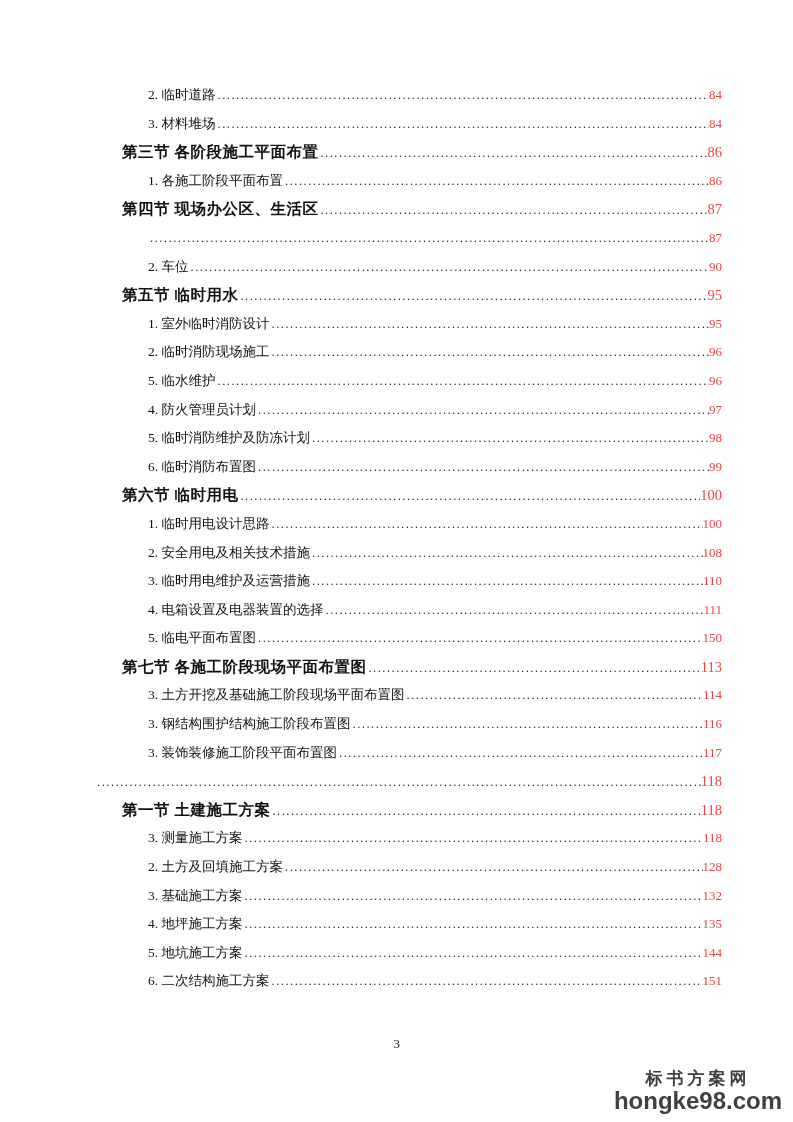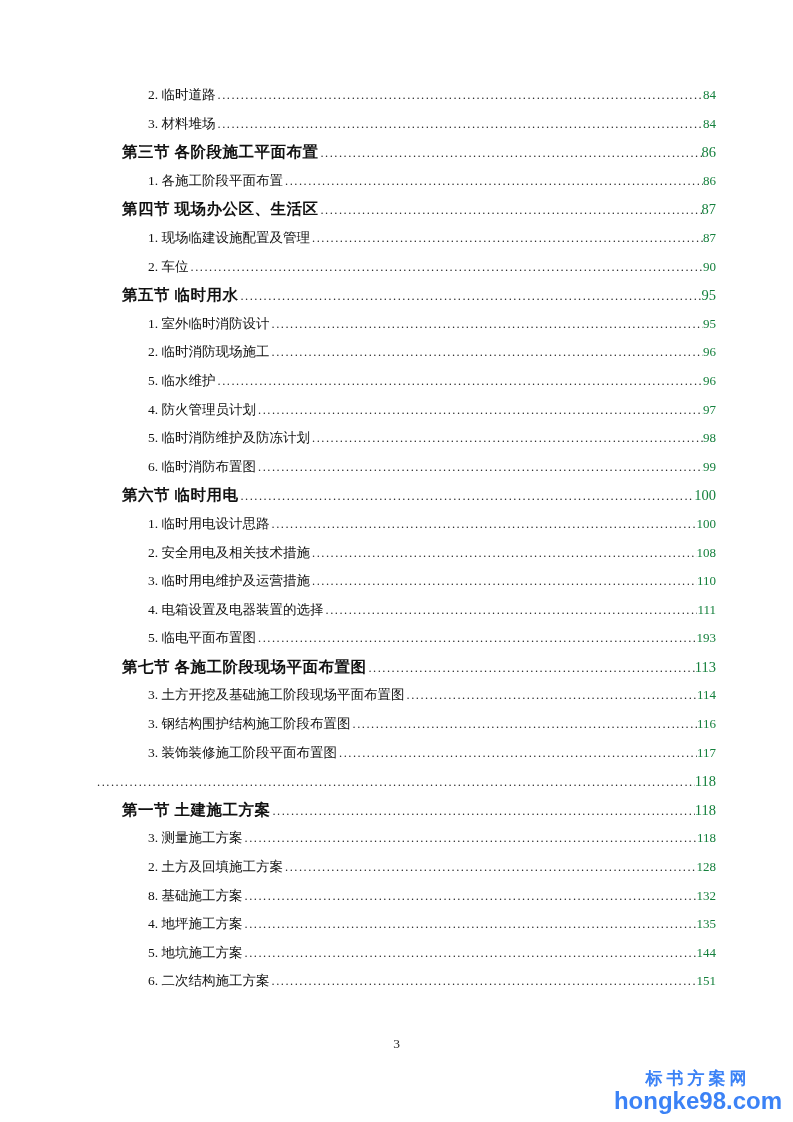--- a/index.html
+++ b/index.html
@@ -11,42 +11,42 @@
     margin: 0 auto;
     background: #ffffff;
     font-family: "Liberation Serif", "DejaVu Serif", serif;
     color: #111;
     overflow: hidden;
   }
   .toc {
     position: absolute;
     top: 81px;
     left: 95px;
-    right: 77px;
+    right: 71px;
   }
   .toc-row {
     display: flex;
     align-items: baseline;
     height: 28.6px;
     line-height: 28.6px;
     white-space: nowrap;
   }
   .toc-row .label { flex: 0 0 auto; }
   .toc-row .dots {
     flex: 1 1 auto;
     overflow: hidden;
     font-size: 12.5px;
     letter-spacing: 1.5px;
     color: #2b2b2b;
     padding: 0 1px 0 2px;
   }
   .toc-row .pagenum {
     flex: 0 0 auto;
     text-align: center;
-    color: #15803d;
+    color: #ef4444;
   }
   
   .lvl-chapter { padding-left: 0; }
   .lvl-chapter .label { font-size: 16px; font-weight: bold; letter-spacing: 0.5px; }
   .lvl-chapter .pagenum { font-size: 14.5px; }
   
   .lvl-section { padding-left: 27px; }
   .lvl-section .label { font-size: 15.5px; font-weight: bold; letter-spacing: 0.5px; }
   .lvl-section .pagenum { font-size: 14.5px; }
   
@@ -61,21 +61,21 @@
     top: 1036px;
     text-align: center;
     font-size: 13.5px;
     color: #222;
   }
   .watermark {
     position: absolute;
     right: 11px;
     bottom: 9px;
     text-align: center;
-    color: #3b82f6;
+    color: #404040;
     font-family: "Liberation Sans", "DejaVu Sans", sans-serif;
     line-height: 1.05;
   }
   .watermark .wm-name {
     font-size: 17px;
     font-weight: bold;
     letter-spacing: 4px;
     display: block;
   }
   .watermark .wm-url {
@@ -111,21 +111,20 @@
         <span class="label">1. 各施工阶段平面布置</span>
         <span class="dots">................................................................................................................................................................................................................................................</span>
         <span class="pagenum">86</span>
       </div>
       <div class="toc-row lvl-section">
         <span class="label">第四节 现场办公区、生活区</span>
         <span class="dots">................................................................................................................................................................................................................................................</span>
         <span class="pagenum">87</span>
       </div>
       <div class="toc-row lvl-item">
-        <span class="label">1. 现场临建设施配置及管理</span>
         <span class="dots">................................................................................................................................................................................................................................................</span>
         <span class="pagenum">87</span>
       </div>
       <div class="toc-row lvl-item">
         <span class="label">2. 车位</span>
         <span class="dots">................................................................................................................................................................................................................................................</span>
         <span class="pagenum">90</span>
       </div>
       <div class="toc-row lvl-section">
         <span class="label">第五节 临时用水</span>
@@ -183,21 +182,21 @@
         <span class="pagenum">110</span>
       </div>
       <div class="toc-row lvl-item">
         <span class="label">4. 电箱设置及电器装置的选择</span>
         <span class="dots">................................................................................................................................................................................................................................................</span>
         <span class="pagenum">111</span>
       </div>
       <div class="toc-row lvl-item">
         <span class="label">5. 临电平面布置图</span>
         <span class="dots">................................................................................................................................................................................................................................................</span>
-        <span class="pagenum">193</span>
+        <span class="pagenum">150</span>
       </div>
       <div class="toc-row lvl-section">
         <span class="label">第七节 各施工阶段现场平面布置图</span>
         <span class="dots">................................................................................................................................................................................................................................................</span>
         <span class="pagenum">113</span>
       </div>
       <div class="toc-row lvl-item">
         <span class="label">3. 土方开挖及基础施工阶段现场平面布置图</span>
         <span class="dots">................................................................................................................................................................................................................................................</span>
         <span class="pagenum">114</span>
@@ -225,21 +224,21 @@
         <span class="label">3. 测量施工方案</span>
         <span class="dots">................................................................................................................................................................................................................................................</span>
         <span class="pagenum">118</span>
       </div>
       <div class="toc-row lvl-item">
         <span class="label">2. 土方及回填施工方案</span>
         <span class="dots">................................................................................................................................................................................................................................................</span>
         <span class="pagenum">128</span>
       </div>
       <div class="toc-row lvl-item">
-        <span class="label">8. 基础施工方案</span>
+        <span class="label">3. 基础施工方案</span>
         <span class="dots">................................................................................................................................................................................................................................................</span>
         <span class="pagenum">132</span>
       </div>
       <div class="toc-row lvl-item">
         <span class="label">4. 地坪施工方案</span>
         <span class="dots">................................................................................................................................................................................................................................................</span>
         <span class="pagenum">135</span>
       </div>
       <div class="toc-row lvl-item">
         <span class="label">5. 地坑施工方案</span>

